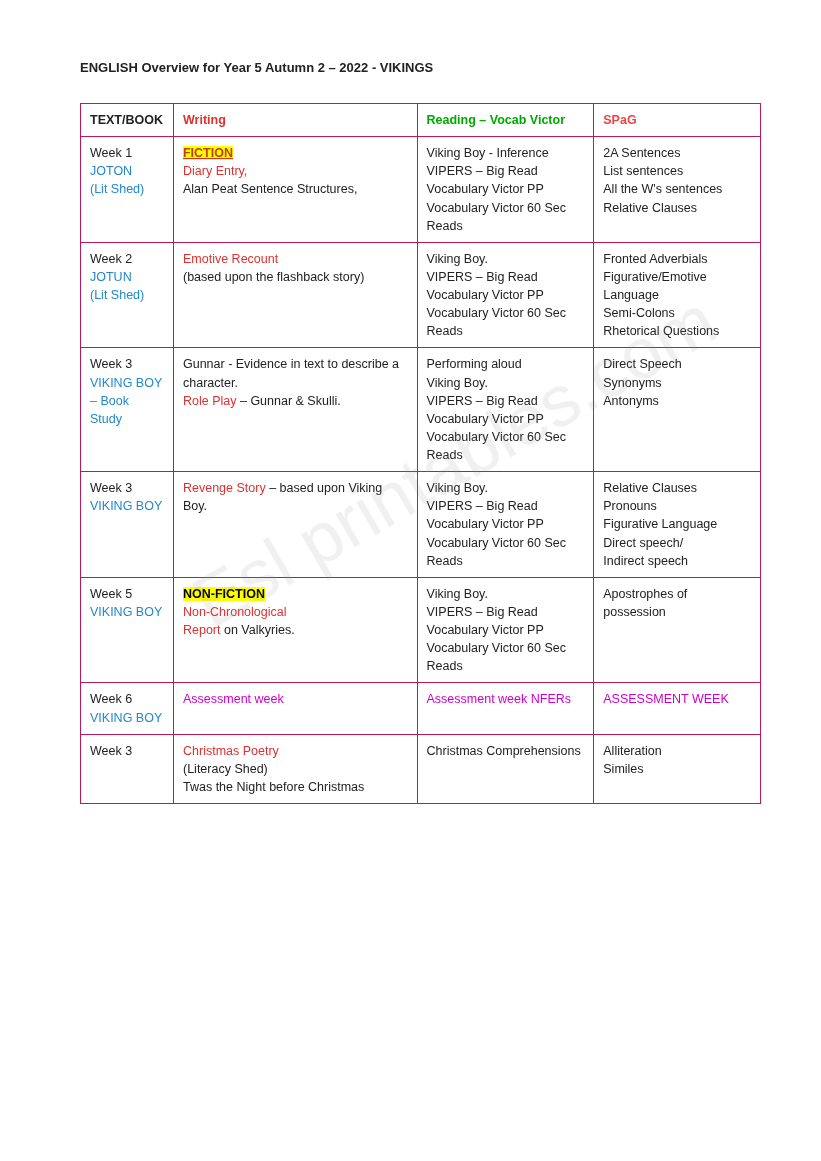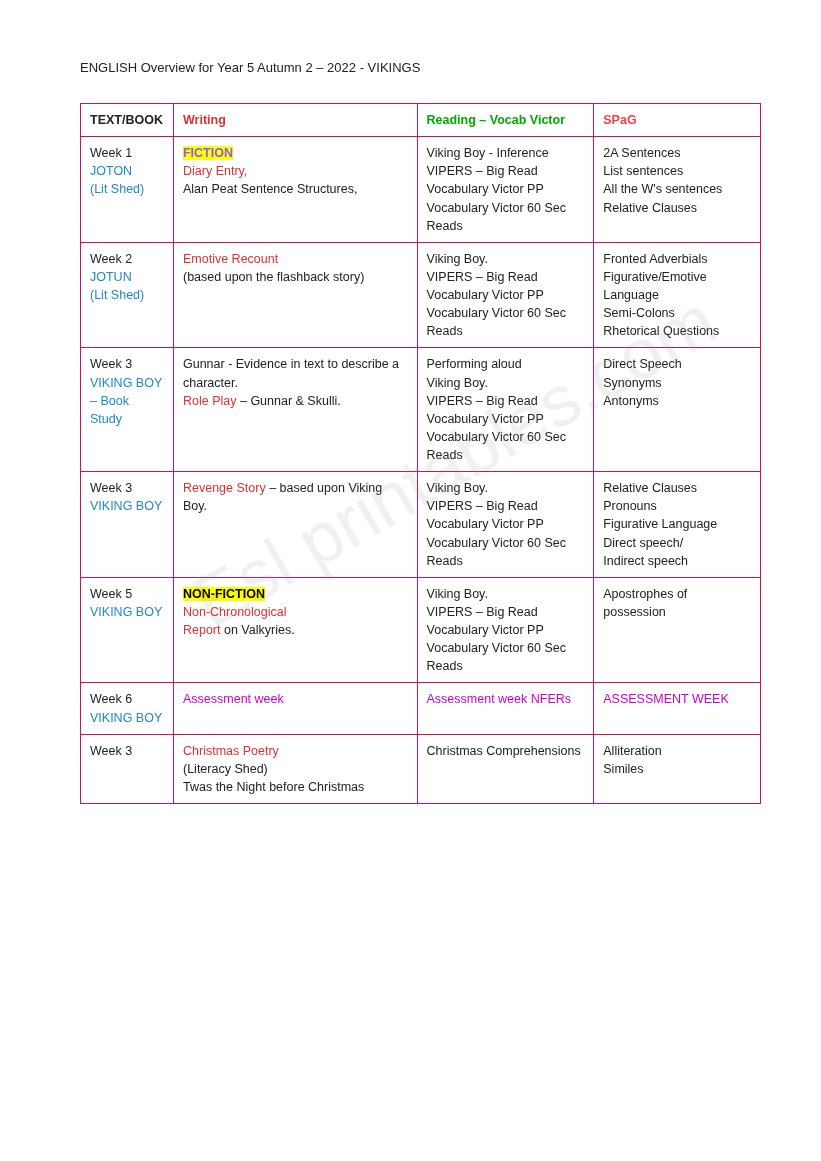--- a/index.html
+++ b/index.html
@@ -7,21 +7,21 @@
       background: #fff;
       font-family: Arial, sans-serif;
       font-size: 13px;
       color: #222;
       padding: 60px 60px 60px 80px;
       width: 821px;
       min-height: 1161px;
     }
     .page-title {
       font-size: 13px;
-      font-weight: normal;
+      font-weight: bold;
       margin-bottom: 28px;
       color: #222;
     }
     table {
       border-collapse: collapse;
       width: 100%;
     }
     td, th {
       border: 1px solid #be185d;
       padding: 7px 9px;
@@ -62,21 +62,21 @@
     <tr class="header-row">
       <td style="font-weight:bold; color:#222;">TEXT/BOOK</td>
       <td class="col-text">Writing</td>
       <td class="col-reading">Reading – Vocab Victor</td>
       <td class="col-spag">SPaG</td>
     </tr>
   </thead>
   <tbody id="table-body">
   <tr>
         <td><span style="color: rgb(34, 34, 34);">Week 1</span><br><span style="color: rgb(34, 136, 204);">JOTON</span><br><span style="color: rgb(34, 136, 204);">(Lit Shed)</span></td>
-        <td><span style="background: rgb(255, 255, 0); font-weight: bold; color: #8b5cf6;">FICTION</span><br><span style="color: rgb(224, 48, 48);">Diary Entry,</span><br>Alan Peat Sentence Structures,</td>
+        <td><span style="background: rgb(255, 255, 0); font-weight: bold; color: #c2410c; text-decoration: underline;">FICTION</span><br><span style="color: rgb(224, 48, 48);">Diary Entry,</span><br>Alan Peat Sentence Structures,</td>
         <td>Viking Boy - Inference<br>VIPERS – Big Read<br>Vocabulary Victor PP<br>Vocabulary Victor 60 Sec Reads</td>
         <td>2A Sentences<br>List sentences<br>All the W's sentences<br>Relative Clauses</td>
       </tr>
       <tr>
         <td><span style="color: rgb(34, 34, 34);">Week 2</span><br><span style="color: rgb(34, 136, 204);">JOTUN</span><br><span style="color: rgb(34, 136, 204);">(Lit Shed)</span></td>
         <td><span style="color: rgb(224, 48, 48);">Emotive Recount</span><br>(based upon the flashback story)</td>
         <td>Viking Boy.<br>VIPERS – Big Read<br>Vocabulary Victor PP<br>Vocabulary Victor 60 Sec Reads</td>
         <td>Fronted Adverbials<br>Figurative/Emotive Language<br>Semi-Colons<br>Rhetorical Questions</td>
       </tr>
       <tr>

